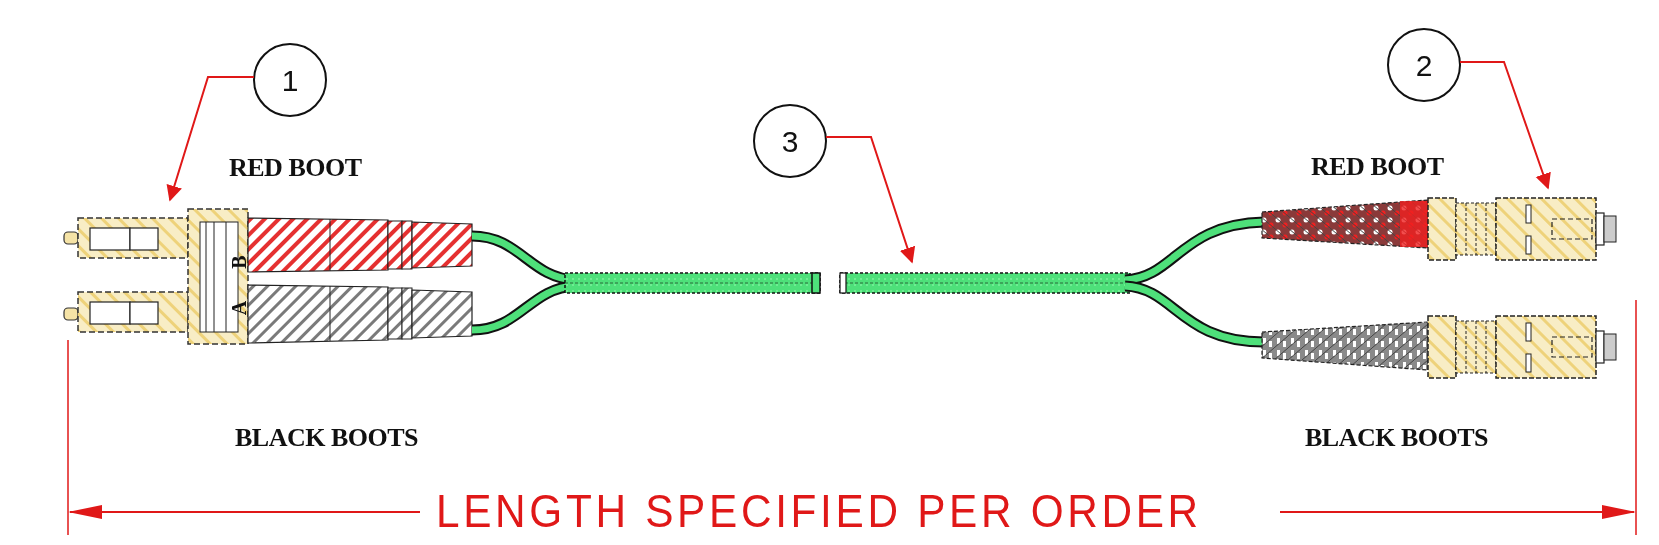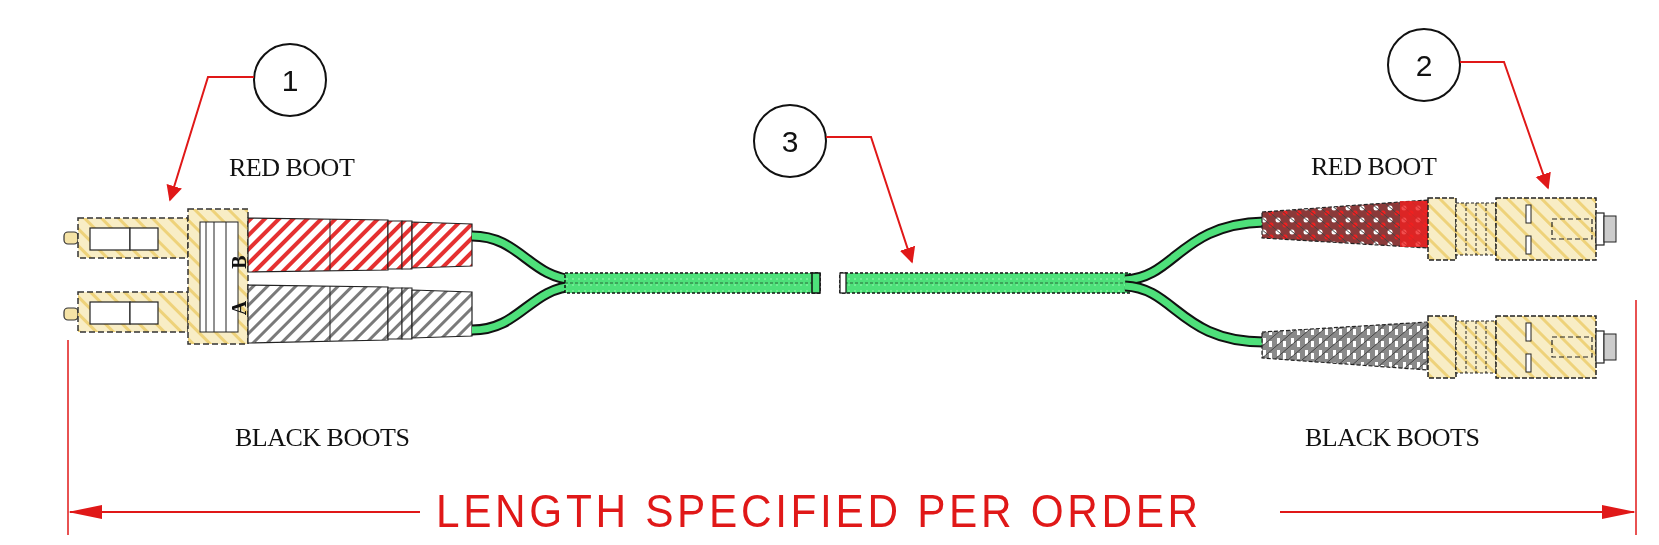--- a/index.html
+++ b/index.html
@@ -1,18 +1,18 @@
 <!DOCTYPE html>
 <html><head>
 <meta charset="utf-8">
 <style>
   html, body { margin:0; padding:0; background:#ffffff; }
   body { width:1659px; height:545px; position:relative; overflow:hidden; font-family:"Liberation Serif", serif; }
   #canvas { position:absolute; left:0; top:0; width:1659px; height:545px; }
-  .lbl { position:absolute; font-family:"Liberation Serif", serif; font-weight:normal; font-size:26px; color:#111; letter-spacing:-0.5px; white-space:nowrap; }
+  .lbl { position:absolute; font-family:"Liberation Serif", serif; font-weight:bold; font-size:26px; color:#111; letter-spacing:-0.5px; white-space:nowrap; }
   .balloon-num { font-family:"Liberation Sans", sans-serif; font-size:30px; fill:#111; }
   .dim-text { position:absolute; font-family:"Liberation Sans", sans-serif; font-size:46px; color:#e01818; letter-spacing:4px; white-space:nowrap; transform:scaleX(0.92); transform-origin:left top; font-weight:normal; }
 </style>
 </head>
 <body>
 
 <svg id="canvas" viewBox="0 0 1659 545" xmlns="http://www.w3.org/2000/svg">
   <defs>
     <pattern id="hatchRed" width="10" height="10" patternUnits="userSpaceOnUse" patternTransform="rotate(45)">
       <rect width="10" height="10" fill="#ffffff"></rect>

